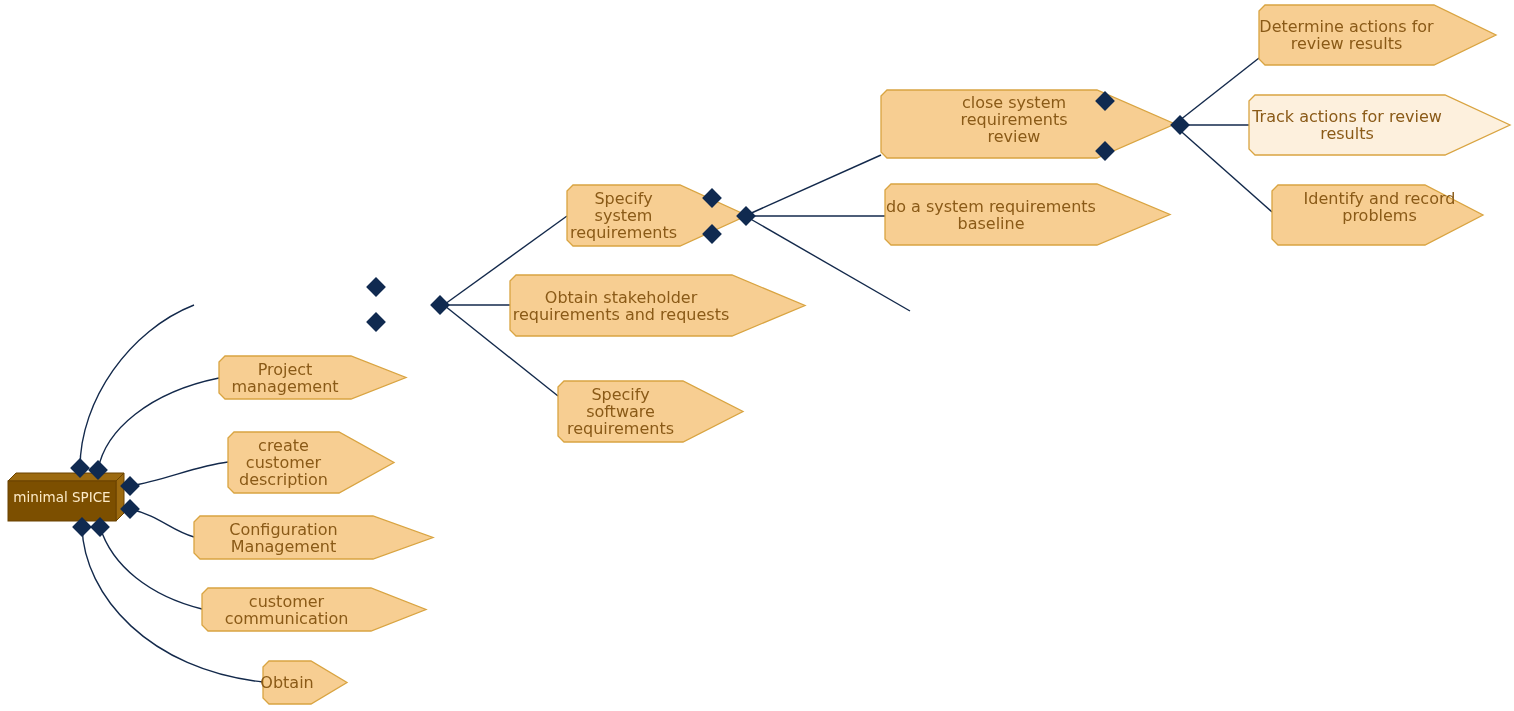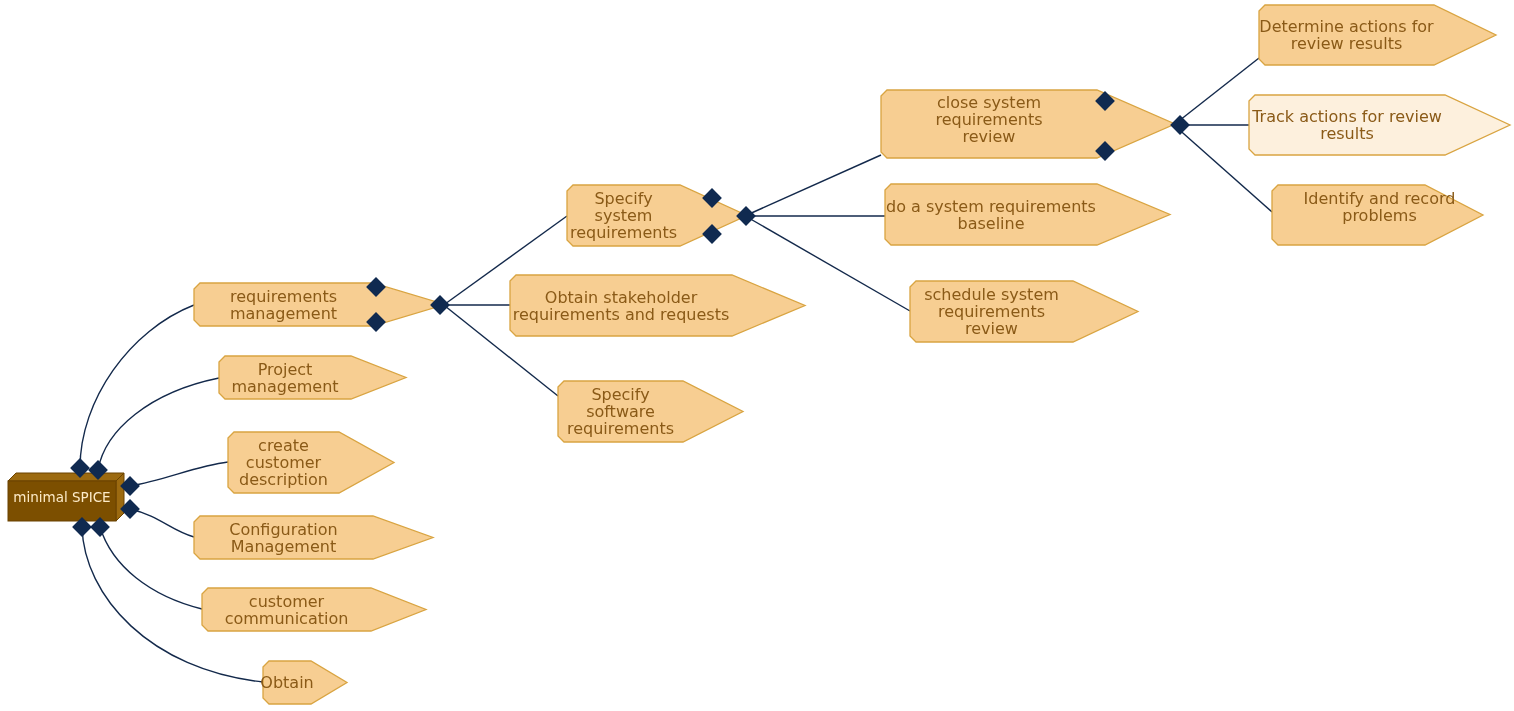--- a/index.html
+++ b/index.html
@@ -92,26 +92,20 @@
     </svg>
   <div id="node-layer">
       <div class="node root" style="left: 8px; top: 473px; width: 116px; height: 48px;">
         <svg width="128" height="60">
           <path d="M 0,8 L 8,0 L 116,0 L 108,8 Z" fill="#9C6A10" stroke="#6B4300" stroke-width="1"></path>
           <path d="M 108,8 L 116,0 L 116,40 L 108,48 Z" fill="#9C6A10" stroke="#6B4300" stroke-width="1"></path>
           <rect x="0" y="8" width="108" height="40" fill="#7C4F00" stroke="#6B4300" stroke-width="1"></rect>
         </svg>
         <div class="node-label" style="width: 108px; height: 48px;">minimal SPICE</div>
       </div>
-      <div class="node" style="left: 194px; top: 283px; width: 251px; height: 43px;">
-        <svg width="263" height="55">
-          <path d="M 0,6 L 6,0 L 179,0 L 251,21.5 L 179,43 L 6,43 L 0,37 Z" fill="#F7CE92" stroke="#D9A441" stroke-width="1.3" stroke-linejoin="miter"></path>
-        </svg>
-        <div class="node-label" style="width: 179px; height: 43px;">requirements management</div>
-      </div>
       <div class="node" style="left: 219px; top: 356px; width: 187px; height: 43px;">
         <svg width="199" height="55">
           <path d="M 0,6 L 6,0 L 132,0 L 187,21.5 L 132,43 L 6,43 L 0,37 Z" fill="#F7CE92" stroke="#D9A441" stroke-width="1.3" stroke-linejoin="miter"></path>
         </svg>
         <div class="node-label" style="width: 132px; height: 43px;">Project management</div>
       </div>
       <div class="node" style="left: 228px; top: 432px; width: 166px; height: 61px;">
         <svg width="178" height="73">
           <path d="M 0,6 L 6,0 L 111,0 L 166,30.5 L 111,61 L 6,61 L 0,55 Z" fill="#F7CE92" stroke="#D9A441" stroke-width="1.3" stroke-linejoin="miter"></path>
         </svg>
@@ -154,36 +148,29 @@
         <svg width="197" height="73">
           <path d="M 0,6 L 6,0 L 125,0 L 185,30.5 L 125,61 L 6,61 L 0,55 Z" fill="#F7CE92" stroke="#D9A441" stroke-width="1.3" stroke-linejoin="miter"></path>
         </svg>
         <div class="node-label" style="width: 125px; height: 61px;">Specify software
 requirements</div>
       </div>
       <div class="node" style="left: 881px; top: 90px; width: 294px; height: 68px;">
         <svg width="306" height="80">
           <path d="M 0,6 L 6,0 L 216,0 L 294,34 L 216,68 L 6,68 L 0,62 Z" fill="#F7CE92" stroke="#D9A441" stroke-width="1.3" stroke-linejoin="miter"></path>
         </svg>
-        <div class="node-label" style="width: 216px; height: 58px;">close system requirements
+        <div class="node-label" style="width: 216px; height: 58px; margin-left: 25px;">close system requirements
 review</div>
       </div>
       <div class="node" style="left: 885px; top: 184px; width: 285px; height: 61px; padding-left: 45px;">
         <svg width="297" height="73">
           <path d="M 0,6 L 6,0 L 212,0 L 285,30.5 L 212,61 L 6,61 L 0,55 Z" fill="#F7CE92" stroke="#D9A441" stroke-width="1.3" stroke-linejoin="miter"></path>
         </svg>
         <div class="node-label" style="width: 212px; height: 61px;">do a system requirements
 baseline</div>
-      </div>
-      <div class="node" style="left: 910px; top: 281px; width: 228px; height: 61px;">
-        <svg width="240" height="73">
-          <path d="M 0,6 L 6,0 L 163,0 L 228,30.5 L 163,61 L 6,61 L 0,55 Z" fill="#F7CE92" stroke="#D9A441" stroke-width="1.3" stroke-linejoin="miter"></path>
-        </svg>
-        <div class="node-label" style="width: 163px; height: 61px;">schedule system
-requirements review</div>
       </div>
       <div class="node" style="left: 1259px; top: 5px; width: 237px; height: 60px;">
         <svg width="249" height="72">
           <path d="M 0,6 L 6,0 L 175,0 L 237,30 L 175,60 L 6,60 L 0,54 Z" fill="#F7CE92" stroke="#D9A441" stroke-width="1.3" stroke-linejoin="miter"></path>
         </svg>
         <div class="node-label" style="width: 175px; height: 60px;">Determine actions for
 review results</div>
       </div>
       <div class="node" style="left: 1249px; top: 95px; width: 261px; height: 60px;">
         <svg width="273" height="72">

